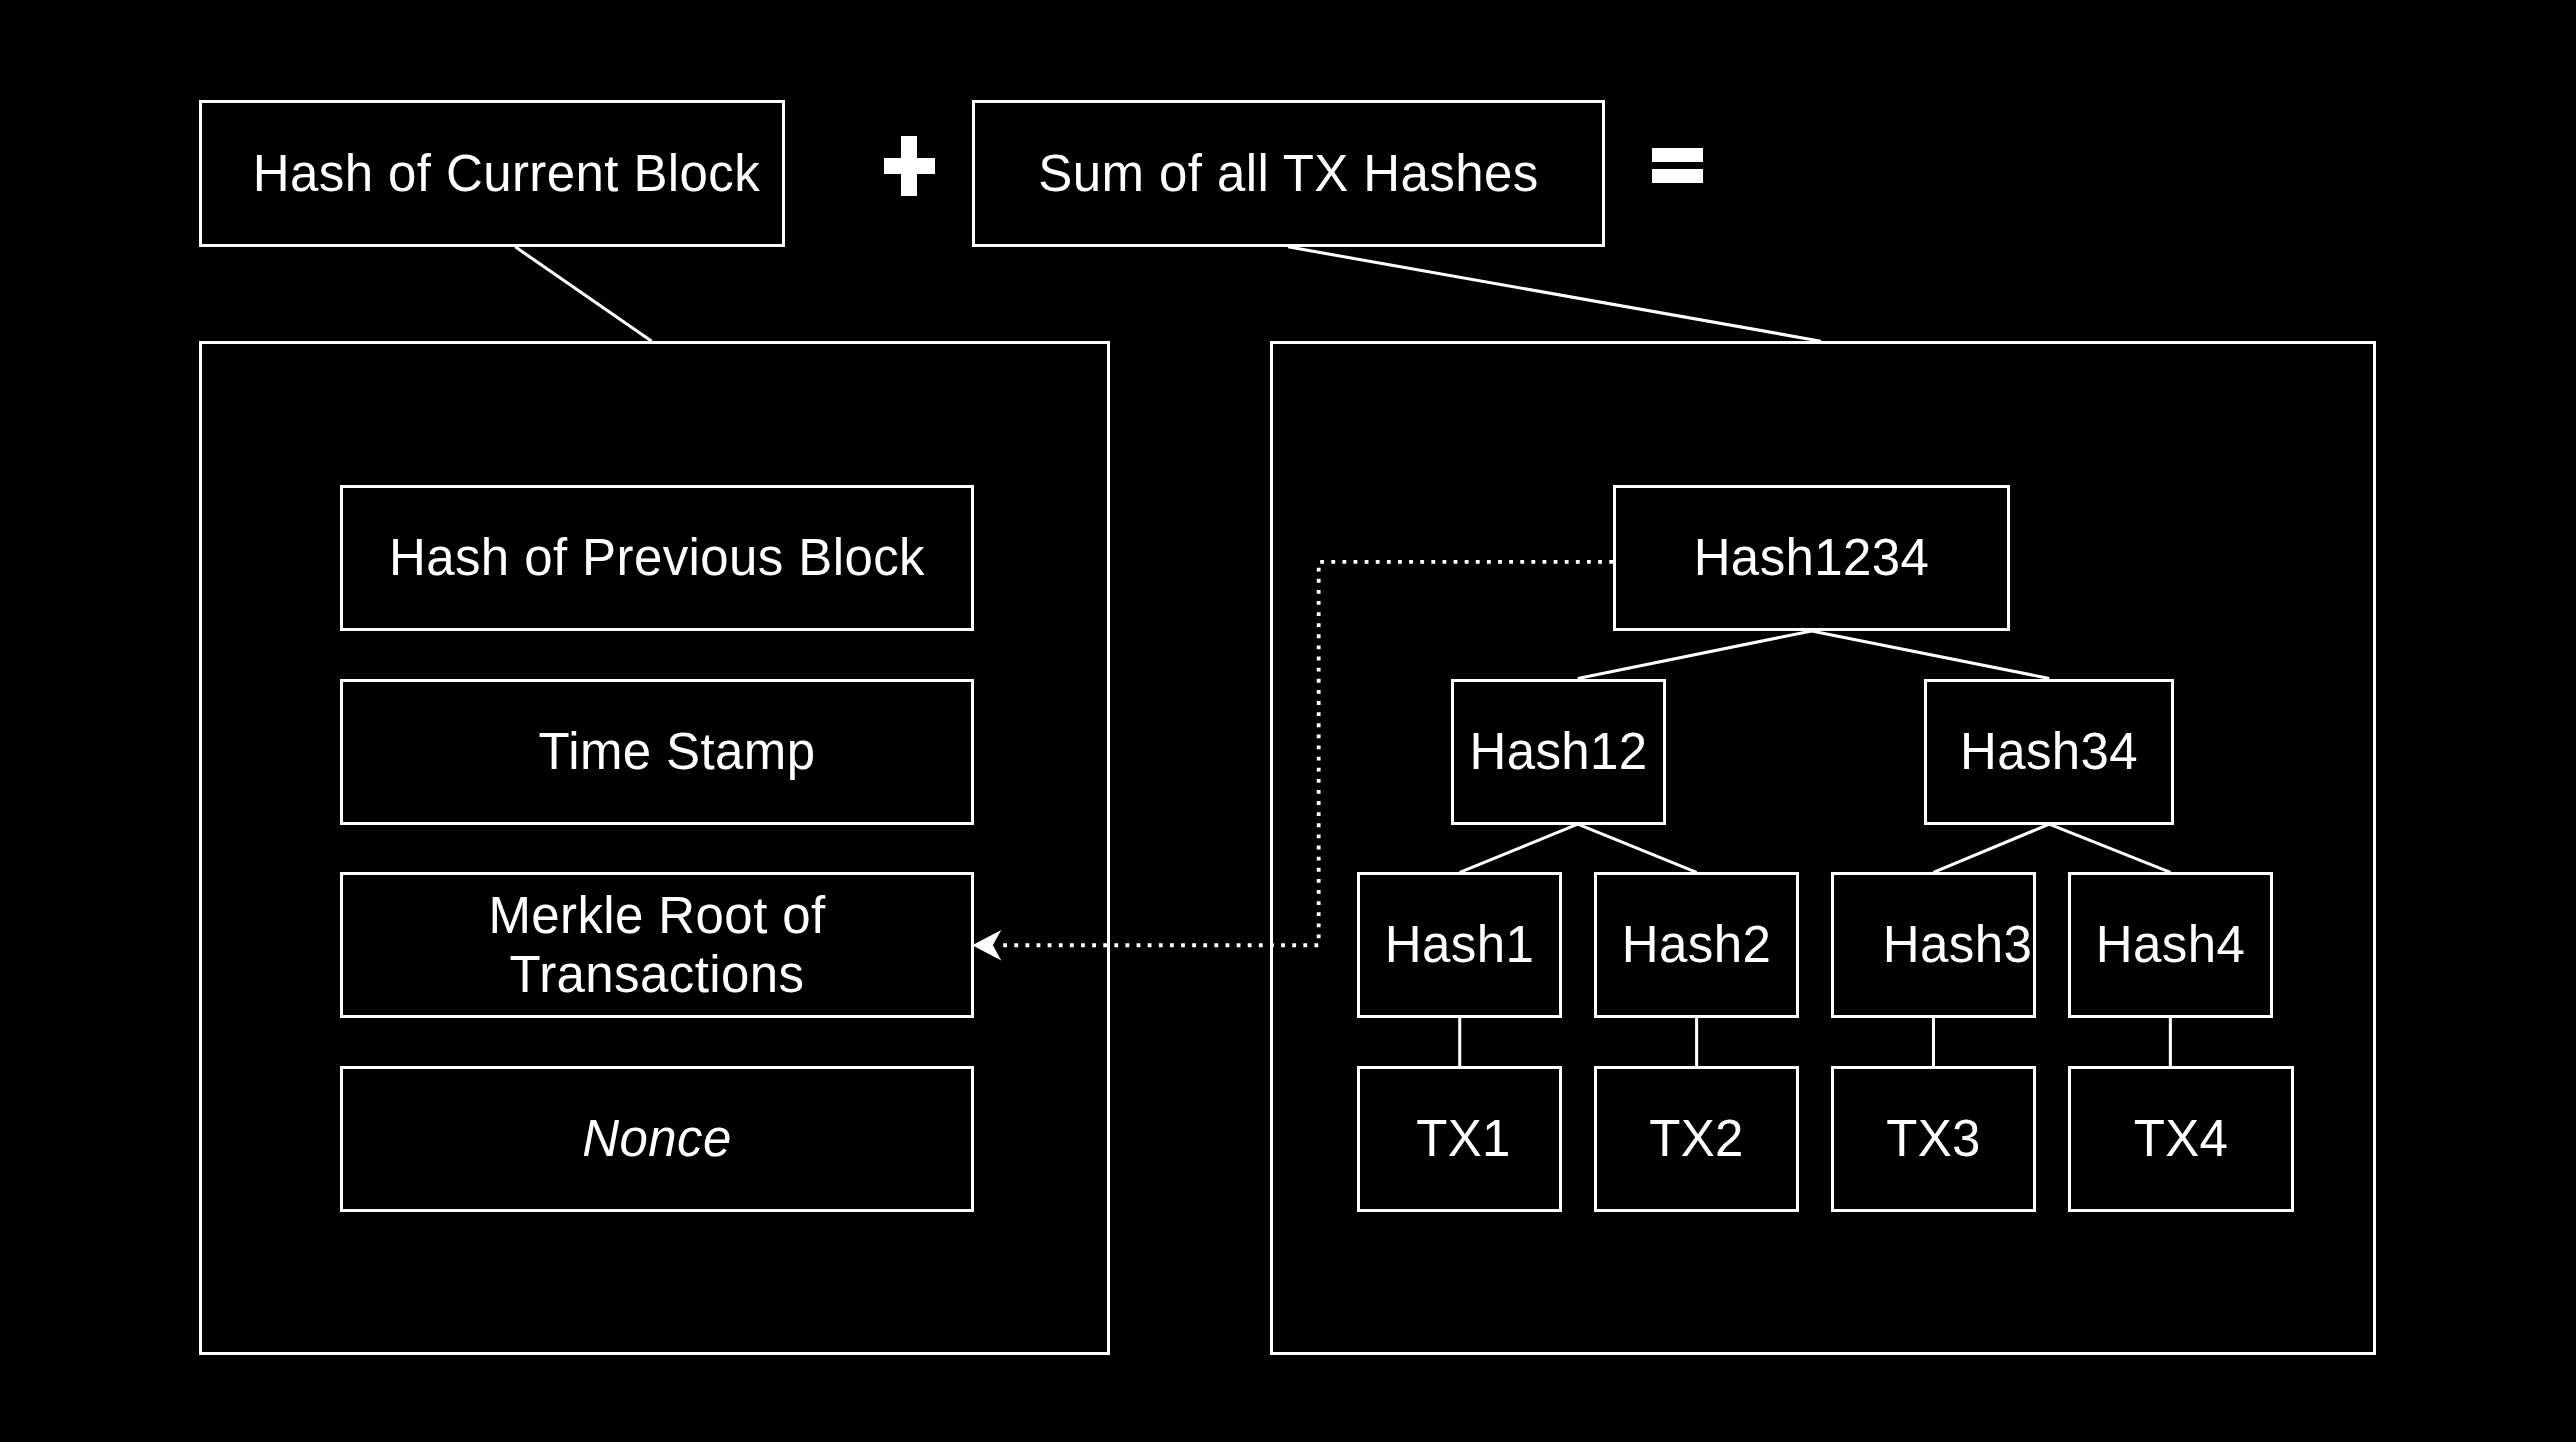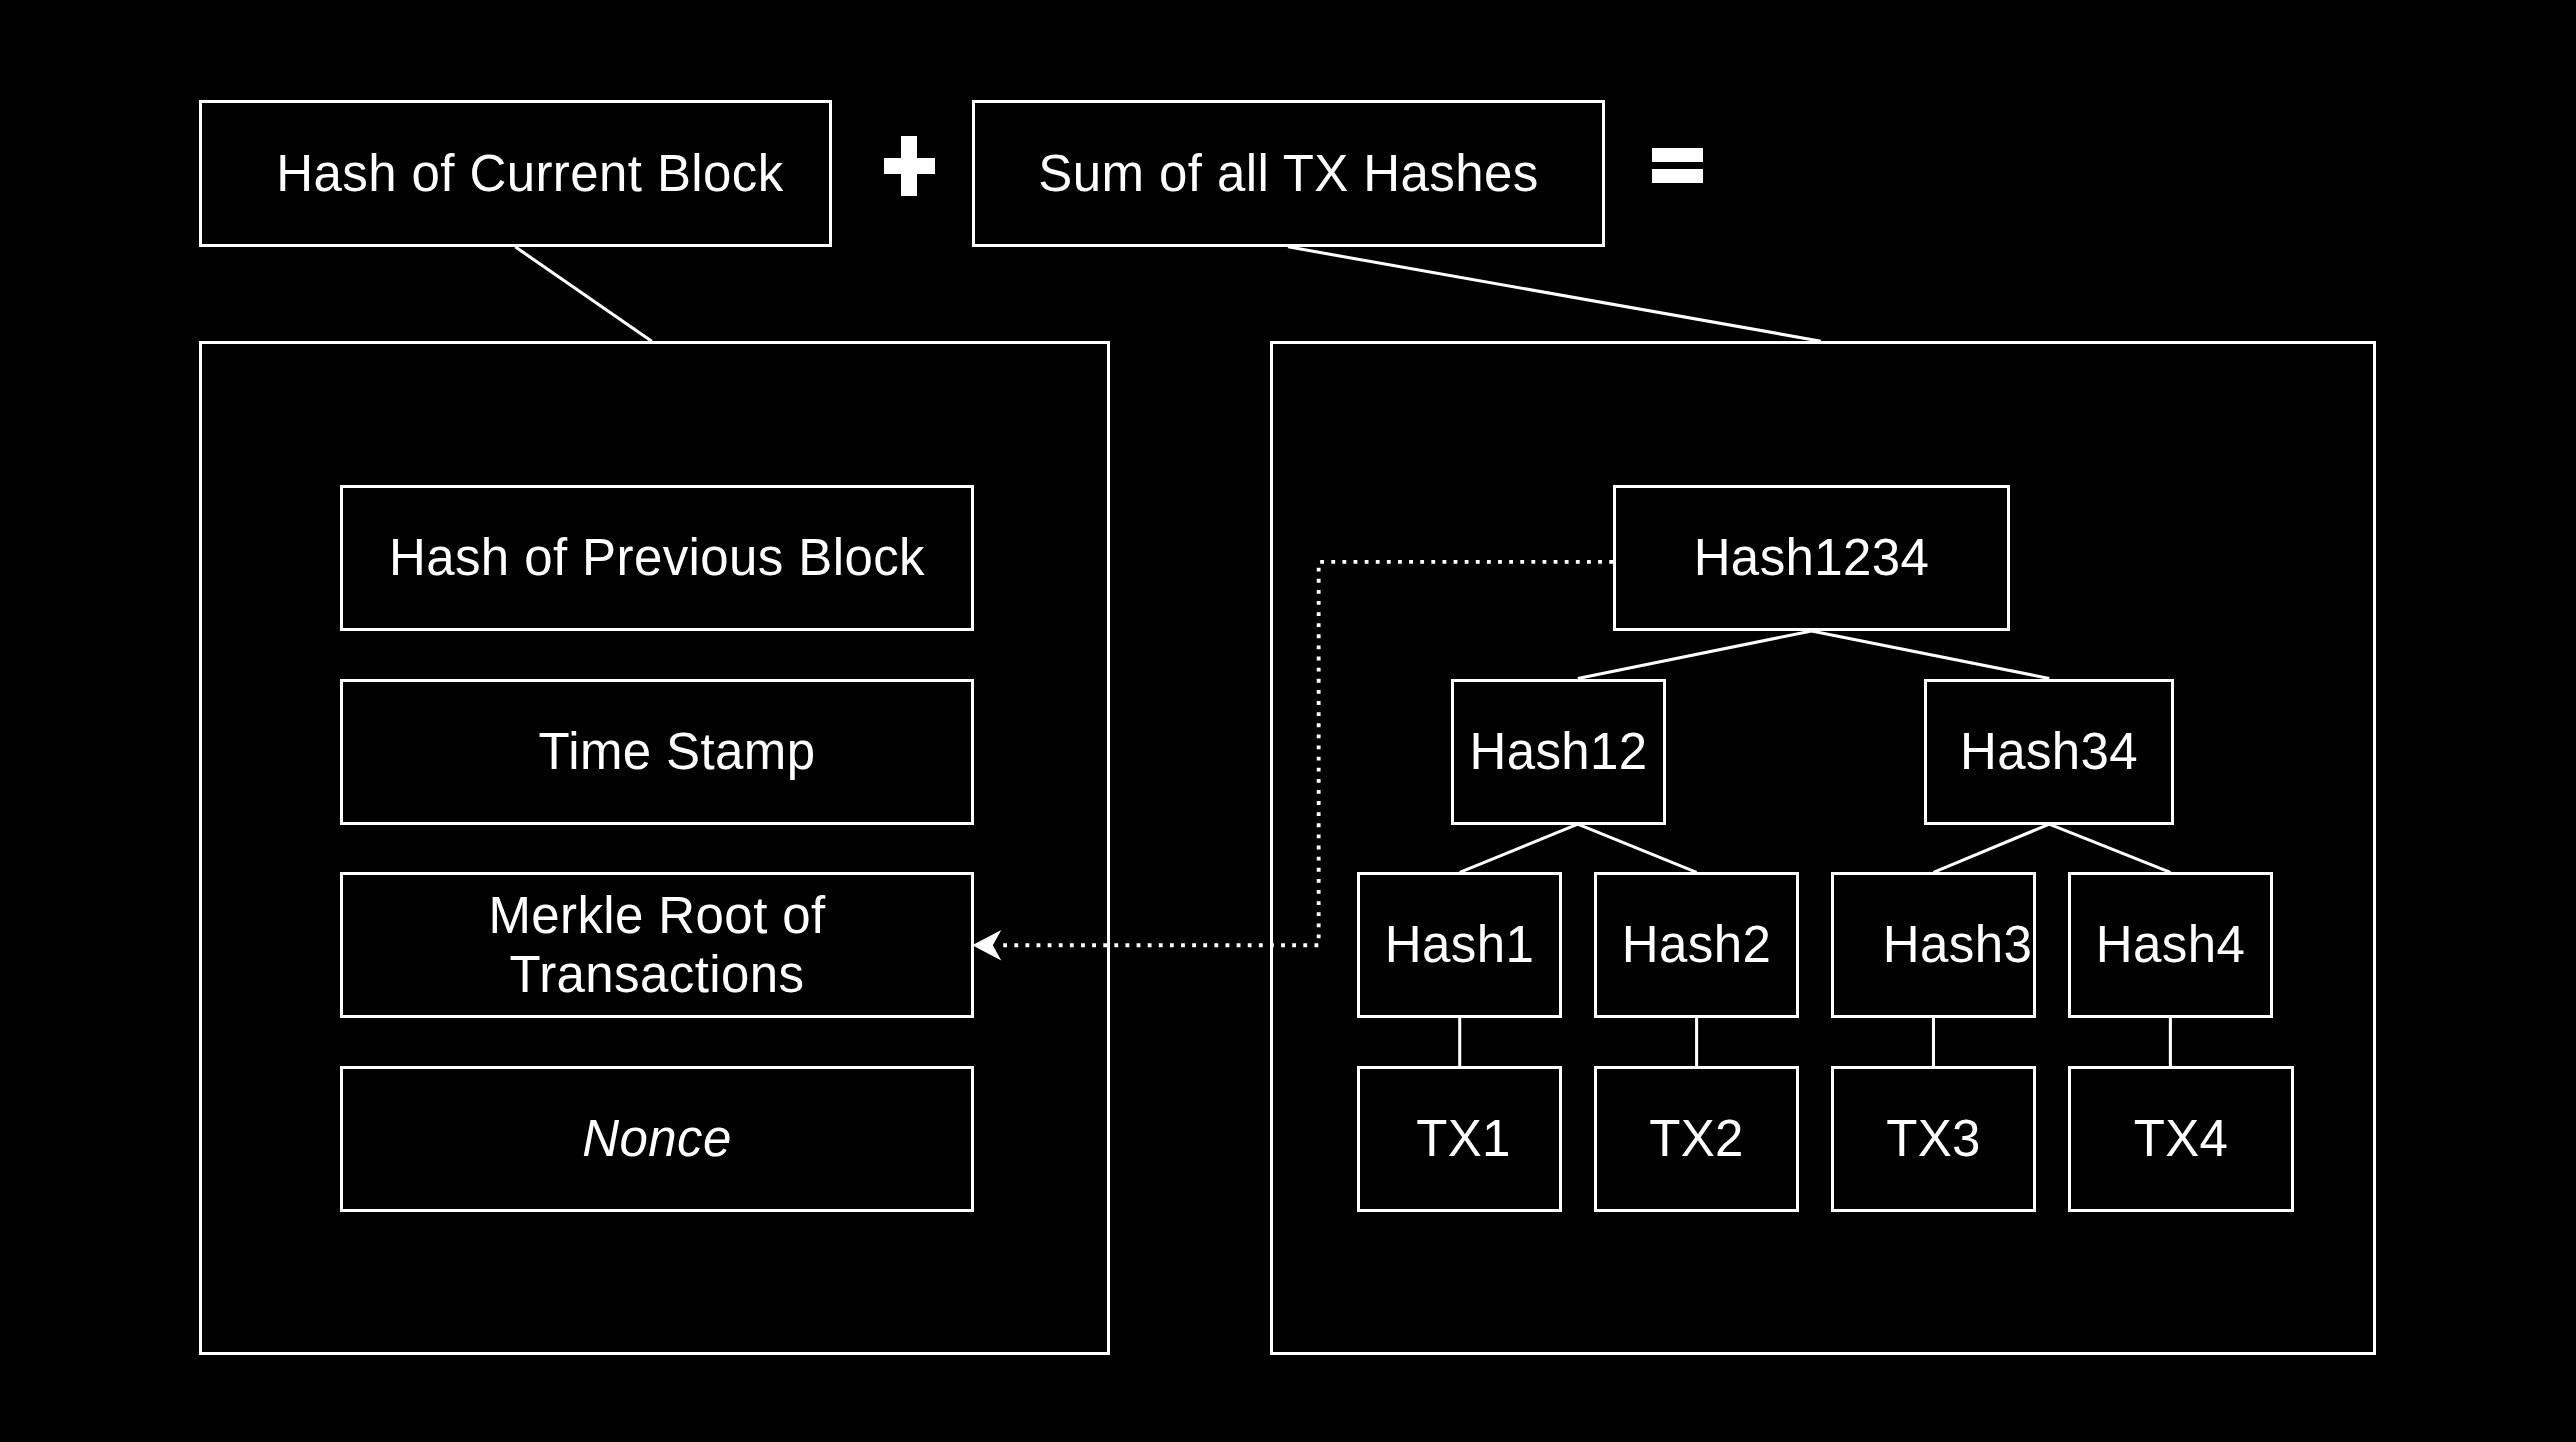--- a/index.html
+++ b/index.html
@@ -36,21 +36,21 @@
     white-space: pre-line;
     letter-spacing: 0.4px;
   }
   .frame {
     position: absolute;
     box-sizing: border-box;
     border: 3.1px solid #fff;
     background: transparent;
   }
   
-  .b-current { left: 199px;  top: 100px; width: 633px; height: 147px; padding-left: 29px; }
+  .b-current { left: 199px;  top: 100px; width: 586px; height: 147px; padding-left: 29px; }
   .b-sum     { left: 972px; top: 100px; width: 633px; height: 147px; }
   .b-total   { left: 1745px; top: 100px; width: 633px; height: 147px; }
 
   .plus-shape {
     position: absolute;
     left: 884px; top: 136px;
     width: 51px; height: 60px;
   }
   .plus-shape .pv {
     position: absolute;

